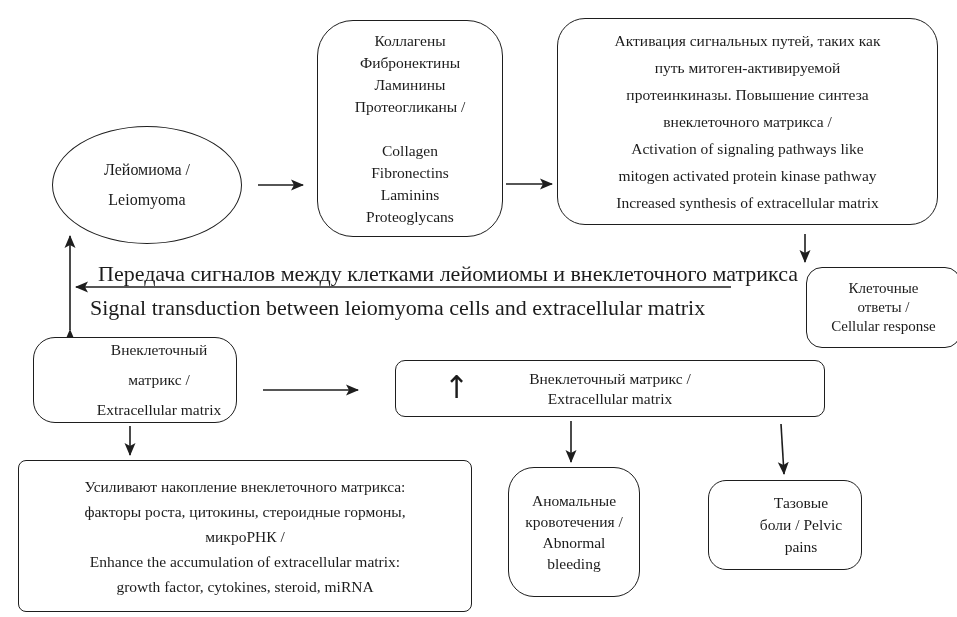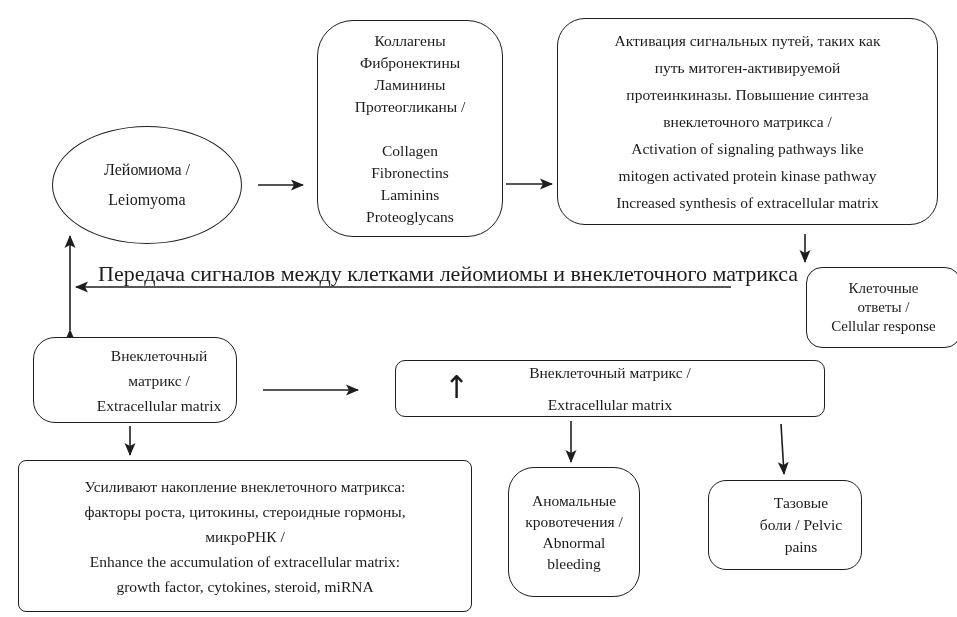--- a/index.html
+++ b/index.html
@@ -92,30 +92,31 @@
 Increased synthesis of extracellular matrix</div>
   </div>
 
   <div class="node" style="left:782px;top:267px;width:155px;height:81px;border-radius:16px;margin-left:24px;">
     <div class="txt" style="line-height:19px;font-size:15px;">Клеточные
 ответы /
 Cellular response</div>
   </div>
 
   <div class="lbl" style="left:98px;top:261px;">Передача сигналов между клетками лейомиомы и внеклеточного матрикса</div>
+  <div class="lbl" style="left:90px;top:295px;">Signal transduction between leiomyoma cells and extracellular matrix</div>
 
   <div class="node" style="left:33px;top:337px;width:204px;height:86px;border-radius:22px;">
-    <div class="txt" style="line-height:25px;margin-left:48px;">Внеклеточный
+    <div class="txt" style="line-height:30px;margin-left:48px;">Внеклеточный
 матрикс /
 Extracellular matrix</div>
   </div>
 
   <div class="node" style="left:395px;top:360px;width:430px;height:57px;border-radius:10px;">
     <span class="up-glyph">↑</span>
-    <div class="txt" style="line-height:32px;">Внеклеточный матрикс /
+    <div class="txt" style="line-height:20px;">Внеклеточный матрикс /
 Extracellular matrix</div>
   </div>
 
   <div class="node" style="left:18px;top:460px;width:454px;height:152px;border-radius:8px;">
     <div class="txt" style="line-height:25px;">Усиливают накопление внеклеточного матрикса:
 факторы роста, цитокины, стероидные гормоны,
 микроРНК /
 Enhance the accumulation of extracellular matrix:
 growth factor, cytokines, steroid, miRNA</div>
   </div>

